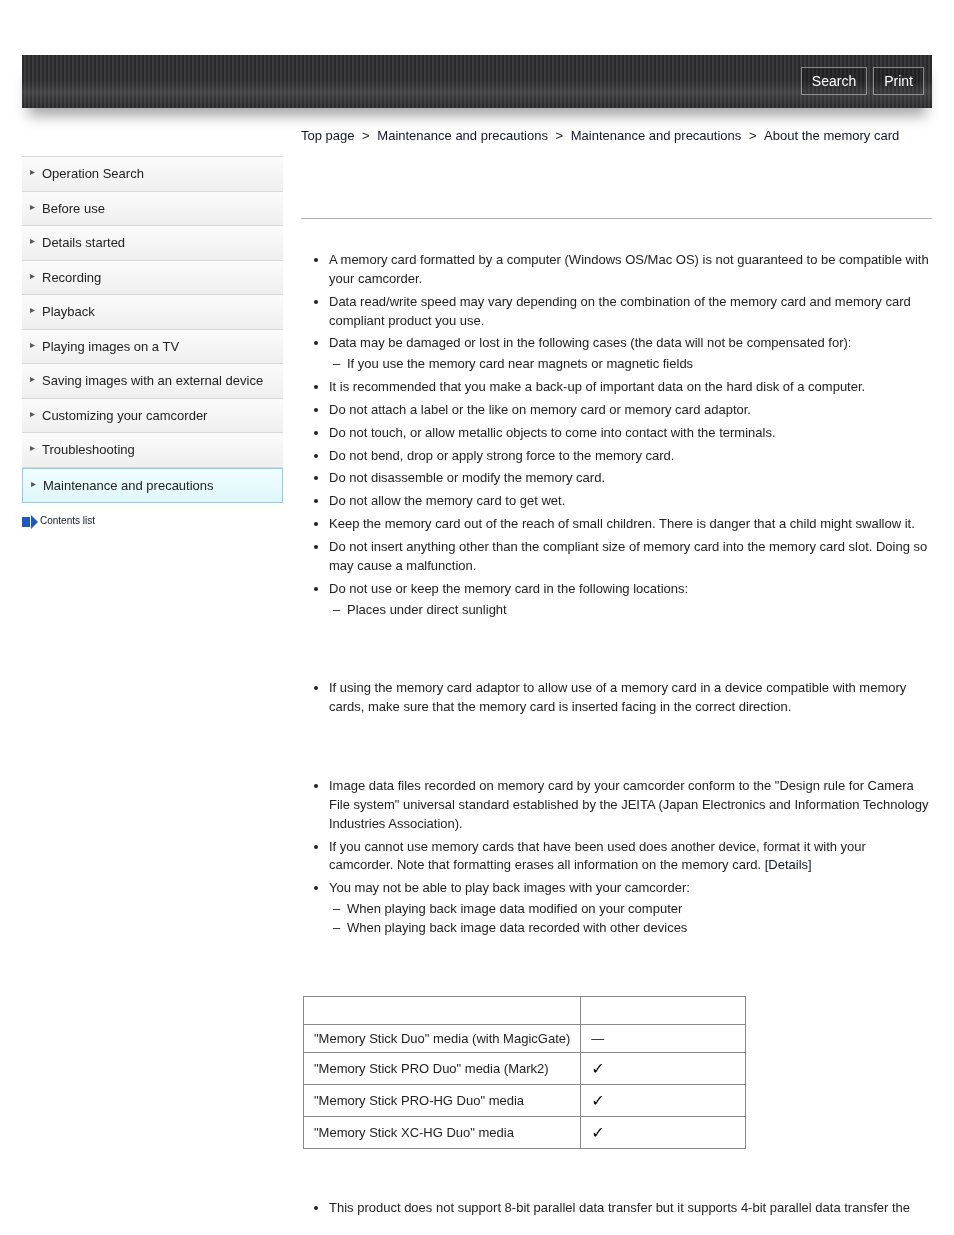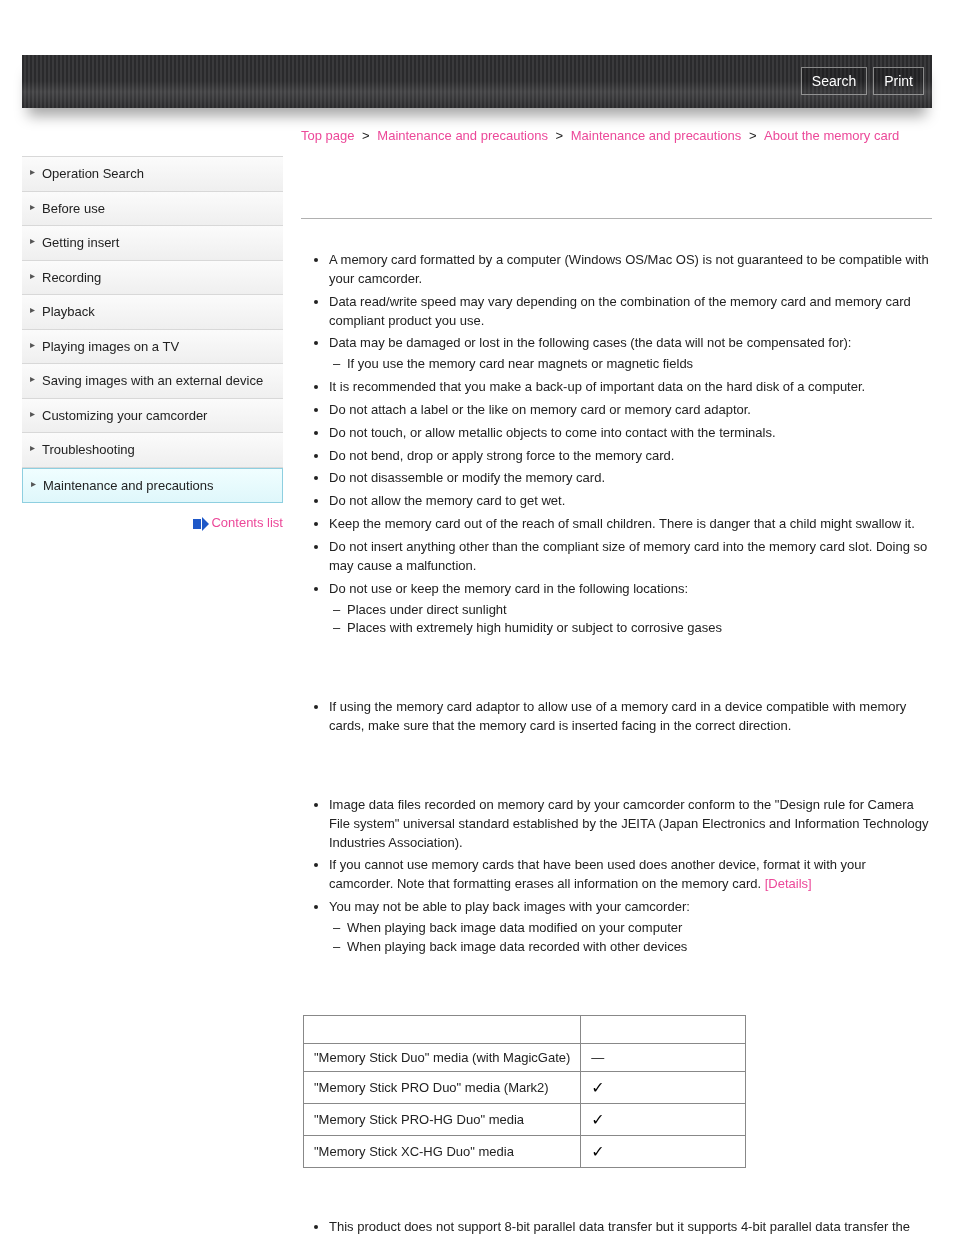--- a/index.html
+++ b/index.html
@@ -67,37 +67,37 @@
     top: 8px;
     font-size: 10px;
     color: #555;
   }
   .nav-item.active {
     background: linear-gradient(to bottom, #f0feff 0%, #dff7fb 100%);
     border: 1px solid #8ecfe0;
     color: #222;
   }
   .contents-link-row {
-    text-align: right;
+    text-align: left;
     margin-top: 12px;
-    font-size: 13px;
+    font-size: 10px;
   }
   .contents-link-row .arrow{
     display:inline-block; vertical-align:middle;
     width:14px; height:10px; margin-right:4px;
     background: linear-gradient(90deg,#1e58c8 0 60%, transparent 60%);
     position:relative;
   }
   .contents-link-row .arrow::after{
     content:""; position:absolute; right:-2px; top:-2px;
     border-left:7px solid #1e58c8;
     border-top:7px solid transparent;
     border-bottom:7px solid transparent;
   }
-  a, .link { color: #ec4899; text-decoration: none; cursor: pointer; }
+  a, .link { color: #0f172a; text-decoration: none; cursor: pointer; }
   .main { flex: 1; min-width: 0; }
   .breadcrumbs {
     font-size: 13px;
     margin-bottom: 34px;
     text-align: left;
   }
   .breadcrumbs .sep { color: #222; margin: 0 4px; }
   .heading-slot {
     border-bottom: 1px solid #b0b0b0;
     height: 42px;
@@ -139,21 +139,21 @@
     <div class="top-btn">Search</div>
     <div class="top-btn">Print</div>
   </div>
 </div>
 
 <div class="container">
   <aside class="sidebar">
     <ul class="nav-list" id="nav-list">
         <li class="nav-item">Operation Search</li>
         <li class="nav-item">Before use</li>
-        <li class="nav-item">Getting insert</li>
+        <li class="nav-item">Details started</li>
         <li class="nav-item">Recording</li>
         <li class="nav-item">Playback</li>
         <li class="nav-item">Playing images on a TV</li>
         <li class="nav-item">Saving images with an external device</li>
         <li class="nav-item">Customizing your camcorder</li>
         <li class="nav-item">Troubleshooting</li>
         <li class="nav-item active">Maintenance and precautions</li>
       </ul>
     <div class="contents-link-row">
       <span class="arrow"></span><a class="link">Contents list</a>
@@ -174,21 +174,20 @@
         <li>It is recommended that you make a back-up of important data on the hard disk of a computer.</li>
         <li>Do not attach a label or the like on memory card or memory card adaptor.</li>
         <li>Do not touch, or allow metallic objects to come into contact with the terminals.</li>
         <li>Do not bend, drop or apply strong force to the memory card.</li>
         <li>Do not disassemble or modify the memory card.</li>
         <li>Do not allow the memory card to get wet.</li>
         <li>Keep the memory card out of the reach of small children. There is danger that a child might swallow it.</li>
         <li>Do not insert anything other than the compliant size of memory card into the memory card slot. Doing so may cause a malfunction.</li>
         <li>Do not use or keep the memory card in the following locations:<ul class="dashes">
             <li>Places under direct sunlight</li>
-            <li>Places with extremely high humidity or subject to corrosive gases</li>
           </ul></li>
       </ul>
 
     <div class="section-gap"></div>
     <ul class="bullets" id="list2">
         <li>If using the memory card adaptor to allow use of a memory card in a device compatible with memory cards, make sure that the memory card is inserted facing in the correct direction.</li>
       </ul>
 
     <div class="section-gap"></div>
     <ul class="bullets" id="list3">

